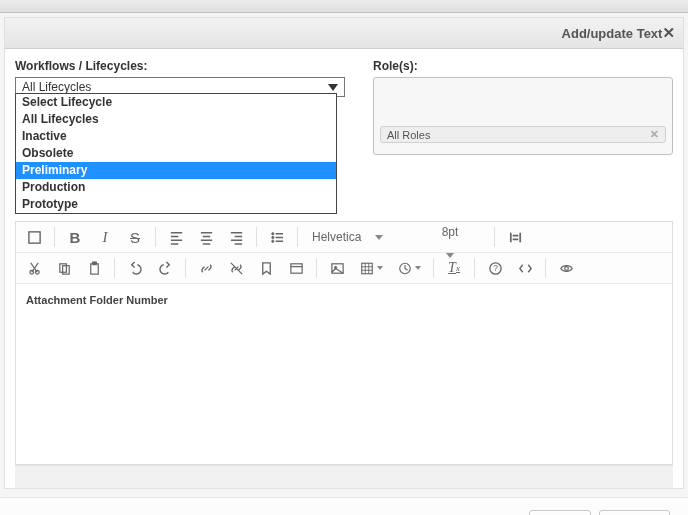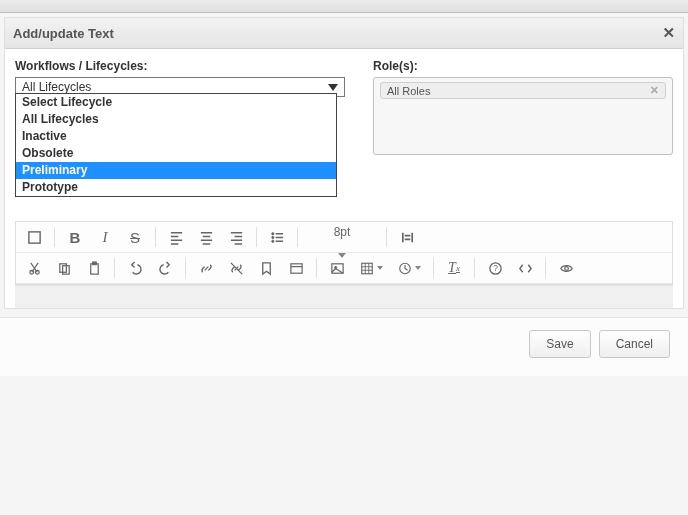--- a/index.html
+++ b/index.html
@@ -20,21 +20,21 @@
     margin: 4px 4px 0 4px;
     background: #fff;
     border: 1px solid #e0e0e0;
   }
   .dlg-header {
     background: linear-gradient(#f2f2f2, #e5e5e5);
     border-bottom: 1px solid #cfcfcf;
     padding: 6px 8px;
     display: flex;
     align-items: center;
-    justify-content: space-between;
+    justify-content: flex-end;
   }
   .dlg-title { font-weight: bold; color: #555; font-size: 13px; }
   .dlg-close { font-weight: bold; font-size: 15px; color: #555; cursor: pointer; }
   .dlg-body { padding: 10px 10px 0 10px; position: relative; }
   .cols { display: flex; gap: 28px; height: 132px; position: relative; }
   .left-col { width: 330px; }
   .right-col { flex: 1; }
   .fld-label { color: #333; margin-bottom: 4px; font-weight: bold; }
   .select-box {
     position: relative;
@@ -89,20 +89,21 @@
     gap: 18px;
     background: #eee;
     border: 1px solid #d0d0d0;
     border-radius: 3px;
     padding: 1px 6px;
     font-size: 11px;
     color: #555;
     width: 100%;
     box-sizing: border-box;
     justify-content: space-between;
+    margin-top: 44px;
   }
   .role-x { color: #aaa; font-weight: bold; cursor: pointer; }
   .editor {
     margin-top: 30px;
     border: 1px solid #ddd;
     background: #fff;
   }
   .tb-row {
     display: flex;
     align-items: center;
@@ -201,20 +202,21 @@
         </div>
       </div>
     </div>
 
     <div class="dropdown-list" id="lifecycle-dd">
         <div class="dd-item">Select Lifecycle</div>
         <div class="dd-item">All Lifecycles</div>
         <div class="dd-item">Inactive</div>
         <div class="dd-item">Obsolete</div>
         <div class="dd-item" data-selected="true">Preliminary</div>
+        <div class="dd-item">Production</div>
         <div class="dd-item">Prototype</div>
       </div>
 
     <div class="editor">
       <div class="tb-row">
         <span class="tb-btn">
             <svg viewBox="0 0 16 16">
               <rect x="2" y="2" width="12" height="12" fill="none" stroke-width="1.5"></rect>
             </svg>
           </span>
@@ -241,20 +243,24 @@
         <span class="tb-sep"></span>
         <span class="tb-btn">
             <svg viewBox="0 0 16 16">
               <circle cx="3" cy="4" r="1.2"></circle>
               <circle cx="3" cy="8" r="1.2"></circle>
               <circle cx="3" cy="12" r="1.2"></circle>
               <path d="M6 4h8M6 8h8M6 12h8" stroke-width="1.5"></path>
             </svg>
           </span>
         <span class="tb-sep"></span>
+        <span class="tb-combo">
+          <span>Helvetica</span>
+          <span class="caret"></span>
+        </span>
         <span class="tb-combo combo-sm">
           <span>8pt</span>
           <span class="caret"></span>
         </span>
         <span class="tb-sep"></span>
         <span class="tb-btn">
             <svg viewBox="0 0 16 16">
               <path d="M3 3v10M13 3v10M5 6h6M5 10h6" stroke-width="1.8" fill="none"></path>
             </svg>
           </span>
@@ -353,20 +359,23 @@
           </span>
         <span class="tb-sep"></span>
         <span class="tb-btn">
             <svg viewBox="0 0 16 16">
               <path d="M2 8c2-4 10-4 12 0-2 4-10 4-12 0z" fill="none" stroke-width="1.3"></path>
               <circle cx="8" cy="8" r="2" fill="none" stroke-width="1.3"></circle>
             </svg>
           </span>
       </div>
 
+      <div class="edit-area">
+        <span>Attachment Folder Number</span>
+      </div>
     </div>
 
     <div class="dlg-footer-bar"></div>
   </div>
 </div>
 
 <div class="btn-bar">
   <button class="btn">Save</button>
   <button class="btn">Cancel</button>
 </div>

